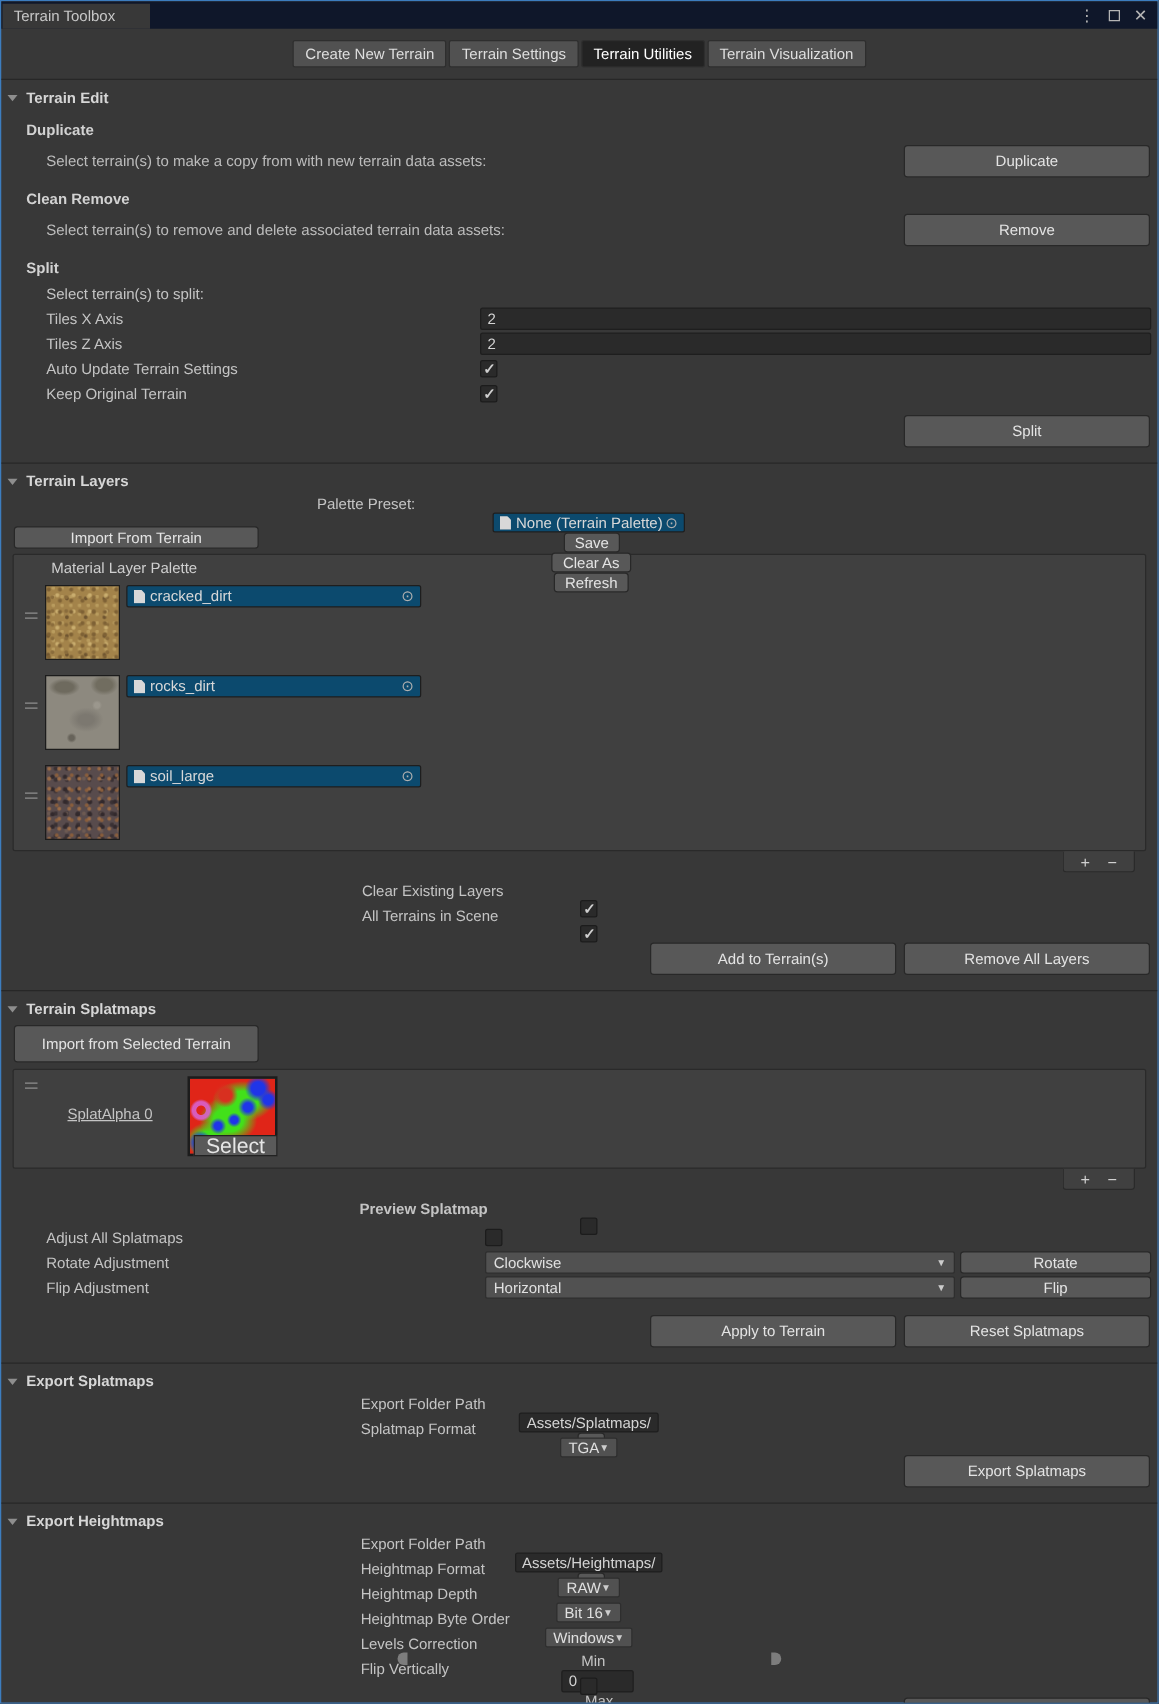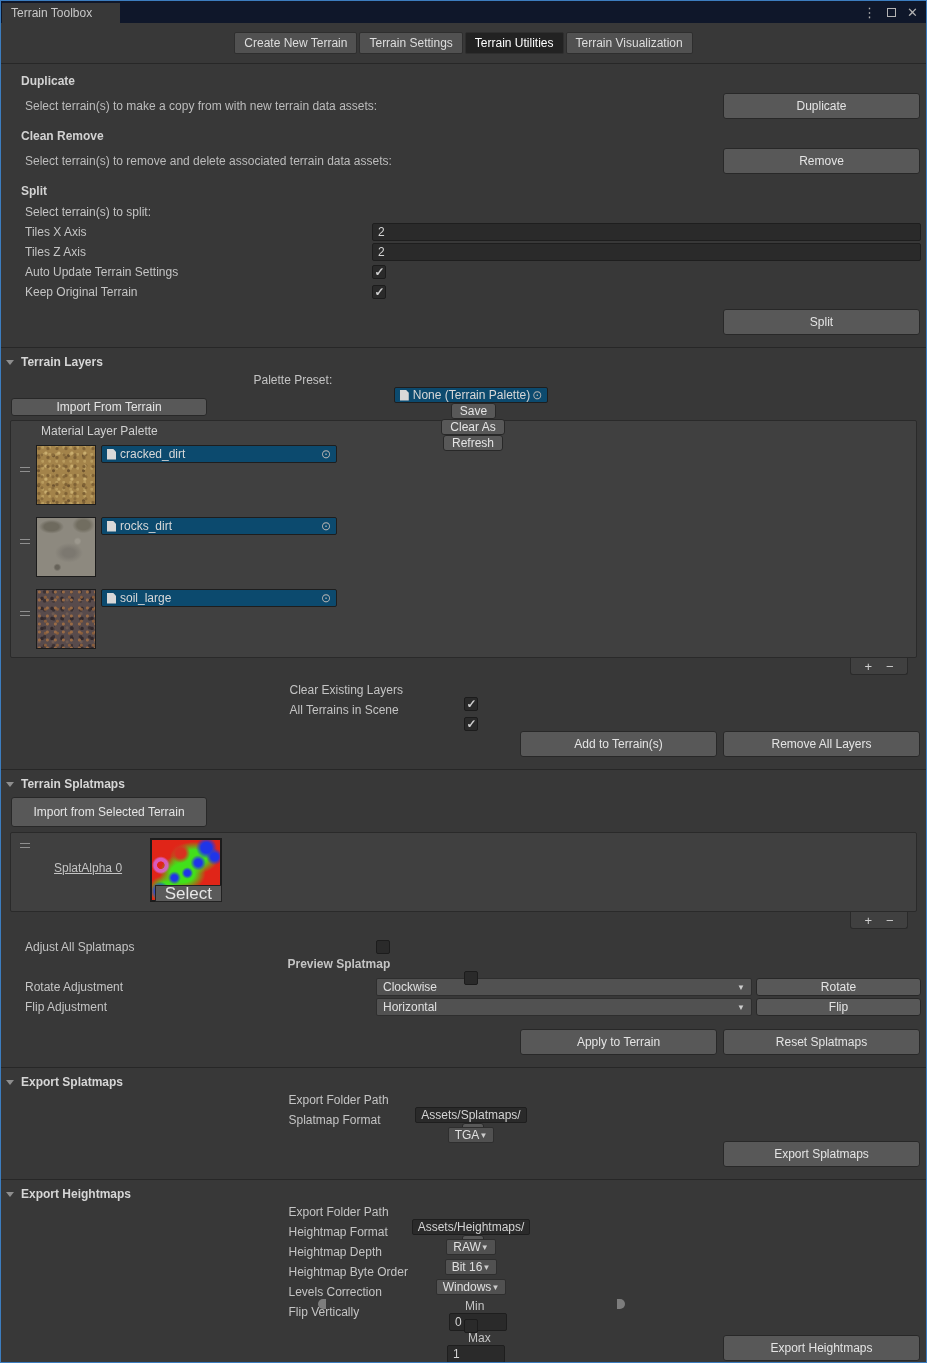--- a/index.html
+++ b/index.html
@@ -17,25 +17,25 @@
   .tb-square { width:9px; height:9px; border:1px solid #b4b4b4; cursor:pointer; }
   
   .toolbar { height:40px; display:flex; justify-content:center; align-items:center; gap:2px; }
   .tab-btn { height:22px; padding:0 9px; background:#515151; border:1px solid #2e2e2e; border-radius:2px; color:#dedede; display:flex; align-items:center; cursor:pointer; }
   .tab-btn.active { background:#222222; color:#ffffff; }
   
   .section { border-top:1px solid #272727; padding-top:2px; }
   .section-header { display:flex; align-items:center; padding:5px 0 4px 5px; font-weight:bold; color:#d6d6d6; }
   .foldout-tri { width:0; height:0; border-left:4px solid transparent; border-right:4px solid transparent; border-top:5px solid #8e8e8e; margin-right:7px; cursor:pointer; }
   .subheading { font-weight:bold; color:#d2d2d2; padding-left:20px; margin-top:7px; height:16px; display:flex; align-items:center; }
-  .desc-row { display:flex; align-items:center; padding-left:24px; padding-right:6px; margin-top:2px; min-height:30px; }
+  .desc-row { display:flex; align-items:center; padding-left:36px; padding-right:6px; margin-top:2px; min-height:30px; }
   .desc-text { color:#bcbcbc; flex:1; }
   
   .row { display:flex; align-items:center; height:20px; margin:0 0 0 0; padding-right:5px; }
-  .row.indent36 { padding-left:24px; }
+  .row.indent36 { padding-left:36px; }
   .row.indent20 { padding-left:20px;flex-direction:column; }
   .row .lbl { flex:none; color:#c4c4c4; }
   .lbl-w347 { width:347px; } 
   .lbl-w351 { width:351px; } 
   .lbl-w367 { width:367px; }
   .lbl-w365 { width:365px; } 
   .lbl-w435 { width:435px; } 
   .bold { font-weight:bold; color:#d2d2d2; }
   
   .btn { background:#585858; border:1px solid #282828; border-radius:3px; color:#e4e4e4; display:flex; align-items:center; justify-content:center; cursor:pointer; }
@@ -135,20 +135,24 @@
   </div>
 
   <div class="toolbar">
     <div class="tab-btn">Create New Terrain</div>
     <div class="tab-btn">Terrain Settings</div>
     <div class="tab-btn active">Terrain Utilities</div>
     <div class="tab-btn">Terrain Visualization</div>
   </div>
 
   <div class="section">
+    <div class="section-header">
+      <span class="foldout-tri"></span>
+      <span>Terrain Edit</span>
+    </div>
 
     <div class="subheading">Duplicate</div>
     <div class="desc-row">
       <span class="desc-text">Select terrain(s) to make a copy from with new terrain data assets:</span>
       <div class="btn action-btn">Duplicate</div>
     </div>
 
     <div class="subheading">Clean Remove</div>
     <div class="desc-row">
       <span class="desc-text">Select terrain(s) to remove and delete associated terrain data assets:</span>
@@ -277,26 +281,26 @@
       </div>
     </div>
     <div class="list-footer-row">
       <div class="list-footer">
         <span class="pm-btn">+</span>
         <span class="pm-btn">−</span>
       </div>
     </div>
 
     <div class="gap8"></div>
+    <div class="row indent20">
+      <span class="lbl lbl-w367 bold">Preview Splatmap</span>
+      <div class="checkbox"></div>
+    </div>
     <div class="row indent36">
       <span class="lbl lbl-w351">Adjust All Splatmaps</span>
-      <div class="checkbox"></div>
-    </div>
-    <div class="row indent20">
-      <span class="lbl lbl-w367 bold">Preview Splatmap</span>
       <div class="checkbox"></div>
     </div>
     <div class="row indent36">
       <span class="lbl lbl-w351">Rotate Adjustment</span>
       <div class="dropdown" style="width:376px;">
         <span>Clockwise</span>
         <span class="arrow">▼</span>
       </div>
       <div class="btn" style="flex:1; height:18px; margin-left:4px;">Rotate</div>
     </div>

